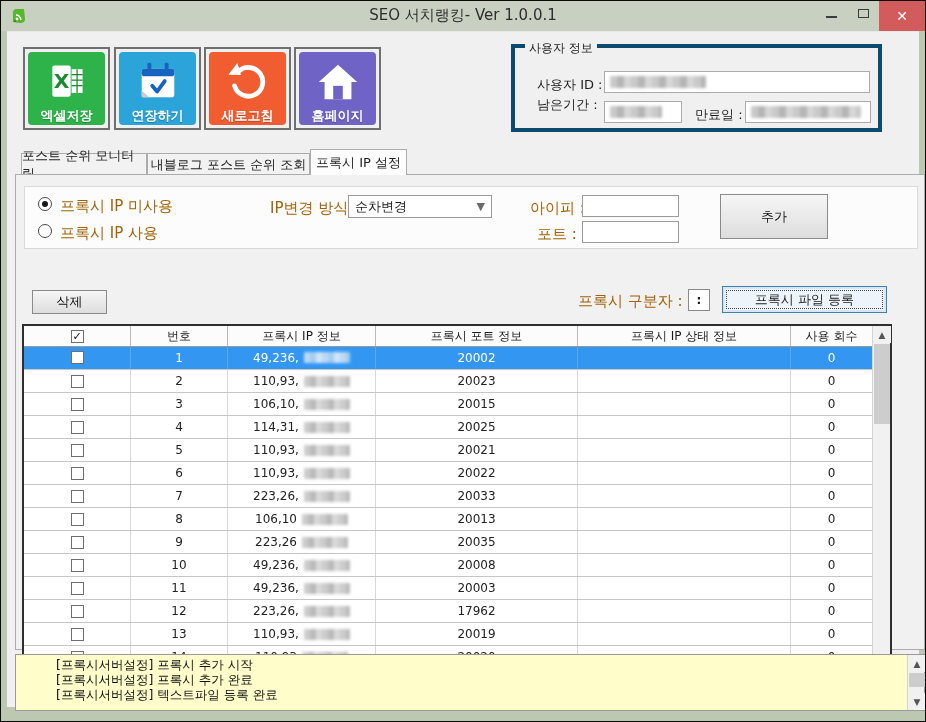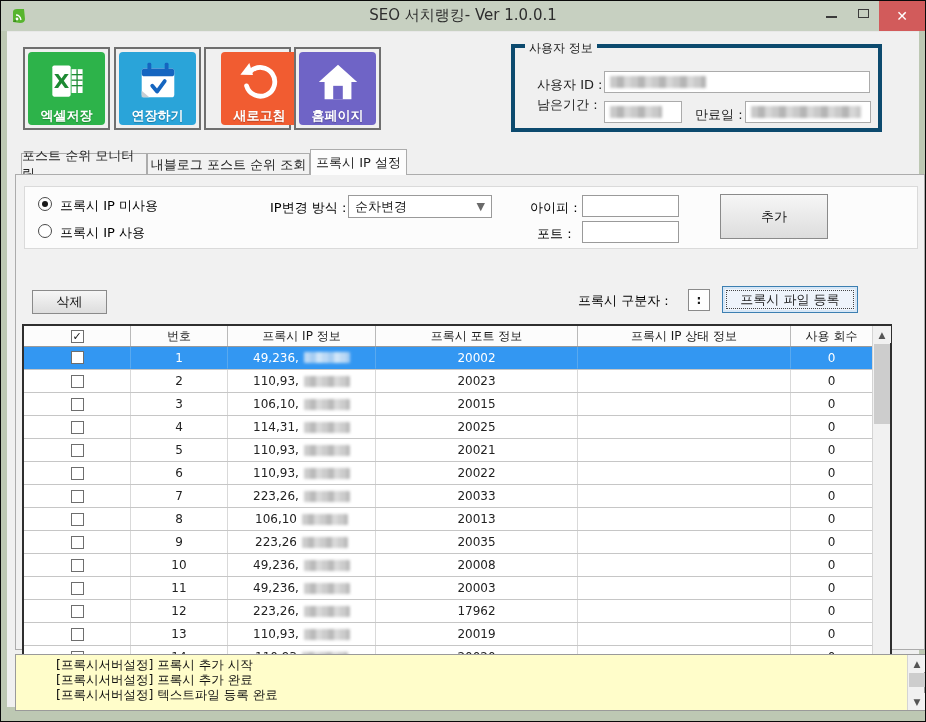--- a/index.html
+++ b/index.html
@@ -20,21 +20,21 @@
 
   
   .content { position:absolute; top:30px; left:6px; right:6px; bottom:14px; background:#f0f0f0; border-top:1px solid #e8e8e8; }
   
 
   
   .tool-btn { position:absolute; top:15px; width:87px; height:83px; background:#f0f0f0; border:2px solid #6f6f6f; padding:3px; }
   .tool-btn .tile { width:100%; height:100%; border-radius:4px; position:relative; display:flex; flex-direction:column; align-items:center; justify-content:flex-end; }
   .tile-excel { background:#2db34a; }
   .tile-cal   { background:#2aa4d9; }
-  .tile-refresh { background:#f15c31;margin-left:12px; }
+  .tile-refresh { background:#f15c31; }
   .tile-home  { background:#6f64c6; }
   .tool-label { color:#fff; font-size:13px; font-weight:bold; text-shadow:0 1px 1px rgba(0,0,0,.25); }
   .tool-ico { position:absolute; top:5px; left:0; right:0; height:50px; display:flex; align-items:center; justify-content:center; }
 
   
   .groupbox { position:absolute; left:504px; top:12px; width:371px; height:88px; border:4px solid #0c4a6e; }
   .groupbox .legend { position:absolute; top:-8px; left:10px; background:#f0f0f0; padding:0 4px; font-size:12px; }
   .ui-label { position:absolute; font-size:13px; color:#222;text-align:center; }
   .ui-input { position:absolute; background:#fff; border:1px solid #ababab; display:flex; align-items:center; padding-left:5px; }
   .mask { display:inline-block; height:12px; border-radius:1px; filter:blur(1.6px);
@@ -43,29 +43,29 @@
   
   .tabstrip { position:absolute; left:8px; top:118px; height:25px; }
   .tab { position:absolute; bottom:0; height:22px; background:#f2f2f2; border:1px solid #acacac; border-bottom:none; display:flex; align-items:center; justify-content:center; font-size:13px; color:#222; }
   .tab.active { height:26px; background:#fdfdfd; z-index:5; font-size:13px; }
   .tabpage { position:absolute; left:8px; top:142px; width:910px; height:476px; background:#f1f1f1; border:1px solid #acacac; }
 
   
   .ctrl-panel { position:absolute; left:8px; top:11px; width:894px; height:63px; background:#fcfcfc; border:1px solid #dadada; }
   .radio { position:absolute; width:14px; height:14px; border:1px solid #4a4a4a; border-radius:50%; background:#fff; }
   .radio.checked::after { content:""; position:absolute; left:3px; top:3px; width:6px; height:6px; border-radius:50%; background:#1a1a1a; }
-  .ctl-label { position:absolute; font-size:13px; color:#000000; }
+  .ctl-label { position:absolute; font-size:15px; color:#a16207; }
   .combo { position:absolute; left:323px; top:8px; width:144px; height:23px; background:#fff; border:1px solid #9a9a9a; display:flex; align-items:center; padding:4px 6px; font-size:13px; }
   .combo .chev { position:absolute; right:6px; top:4px; color:#6a6a6a; font-size:11px; }
   .txt-input { position:absolute; background:#fff; border:1px solid #9a9a9a; }
   .btn { background:linear-gradient(#f6f6f6,#dddddd); border:1px solid #8a8a8a; display:flex; align-items:center; justify-content:center; font-size:13px; color:#111; }
   .btn-add { position:absolute; left:695px; top:7px; width:108px; height:45px; }
   .btn-del { position:absolute; left:16px; top:115px; width:75px; height:24px; }
   .sep-box { position:absolute; left:672px; top:114px; width:22px; height:22px; background:#fff; border:1px solid #8a8a8a; display:flex; align-items:center; justify-content:center; font-weight:bold; }
-  .btn-file { position:absolute; left:706px; top:111px; width:136px; height:27px; background:#eef4fb; border:1px solid #3c7fb1; box-shadow:inset 0 0 0 2px #d7e7f6; display:flex; align-items:center; justify-content:center; font-size:13px; outline:1px dotted #444; outline-offset:-5px; }
+  .btn-file { position:absolute; left:706px; top:111px; width:165px; height:27px; background:#eef4fb; border:1px solid #3c7fb1; box-shadow:inset 0 0 0 2px #d7e7f6; display:flex; align-items:center; justify-content:center; font-size:13px; outline:1px dotted #444; outline-offset:-5px; }
 
   
   .table { position:absolute; left:6px; top:149px; width:870px; height:349px; background:#fff; border:2px solid #2e2e2e; }
   .thead { display:flex; height:21px; background:#fcfcfc; border-bottom:1px solid #9a9a9a; }
   .thead .c { display:flex; align-items:center; justify-content:center; font-size:12px; border-right:1px solid #b9b9b9; }
   .tbody { position:absolute; left:0; top:21px; bottom:0; width:848px; overflow:hidden; }
   .trow { display:flex; height:23px; background:#fff; border-bottom:1px solid #c6c6c6; }
   .trow .c { display:flex; align-items:center; justify-content:center; font-size:12px; border-right:1px solid #d9d9d9; color:#222; }
   .trow.sel { background:#3397f2; }
   .trow.sel .c { color:#fff; border-right-color:#59a9ef; border-bottom:1px solid #3397f2; }

